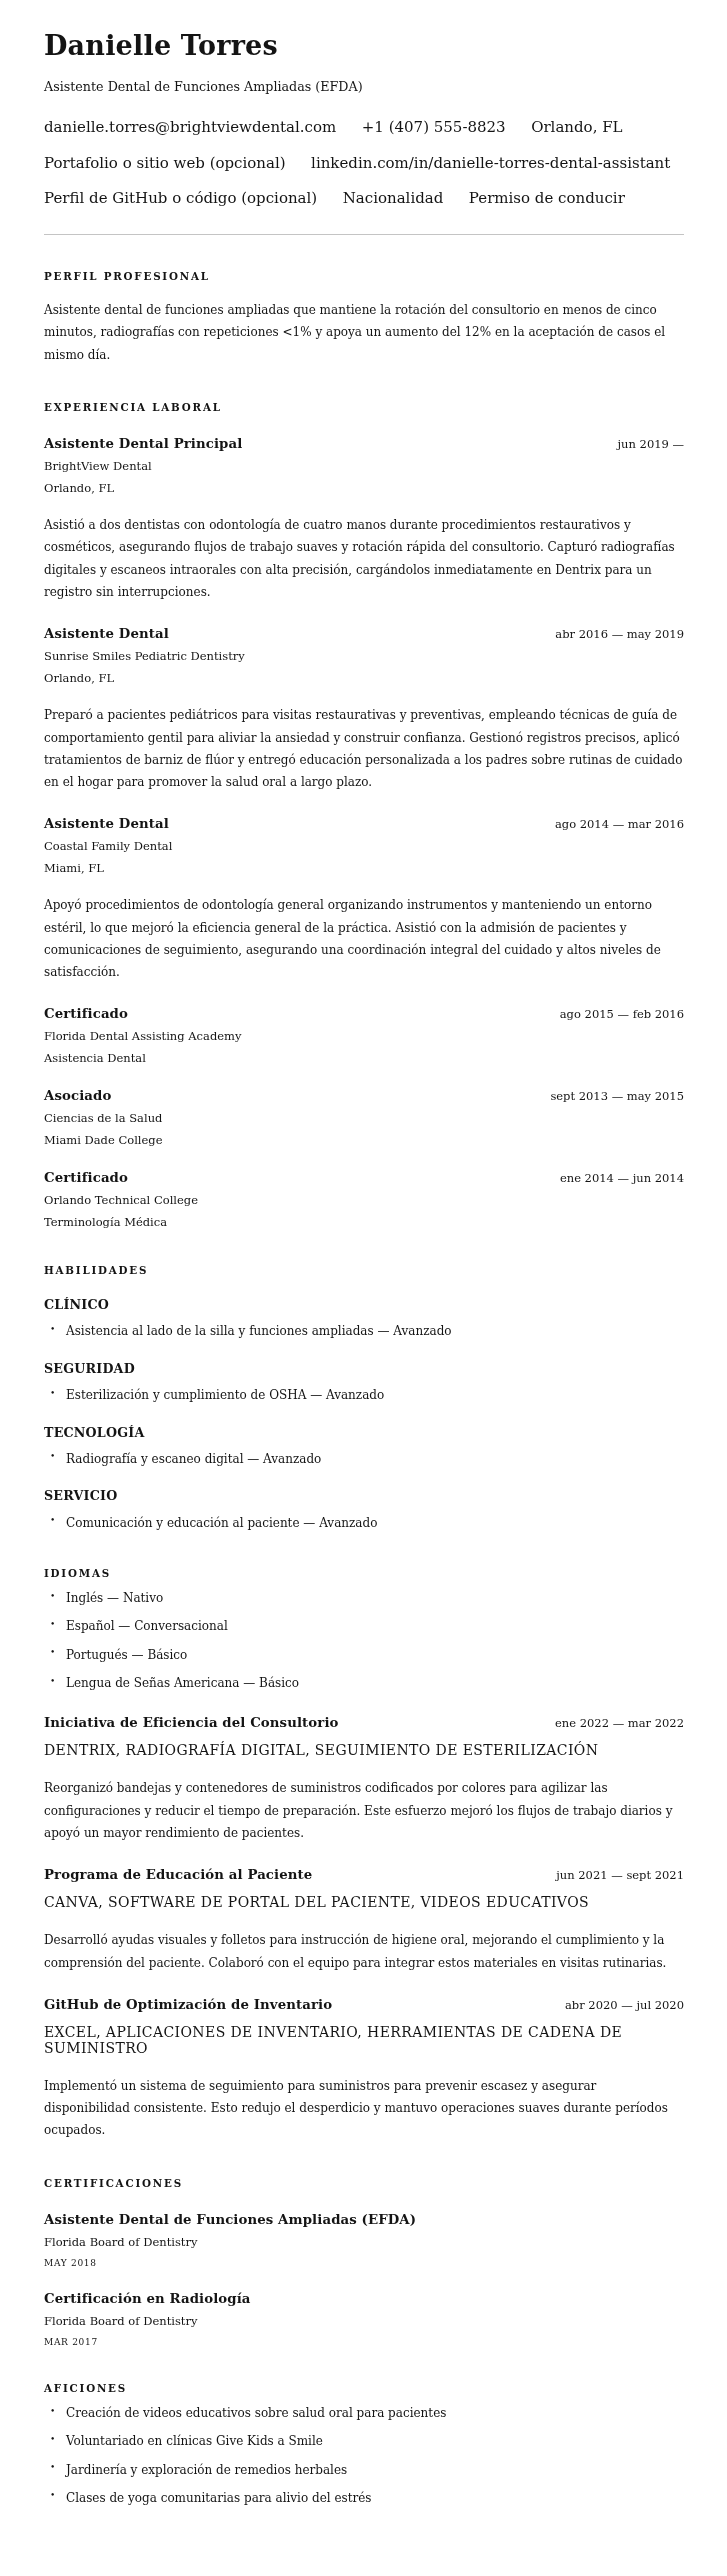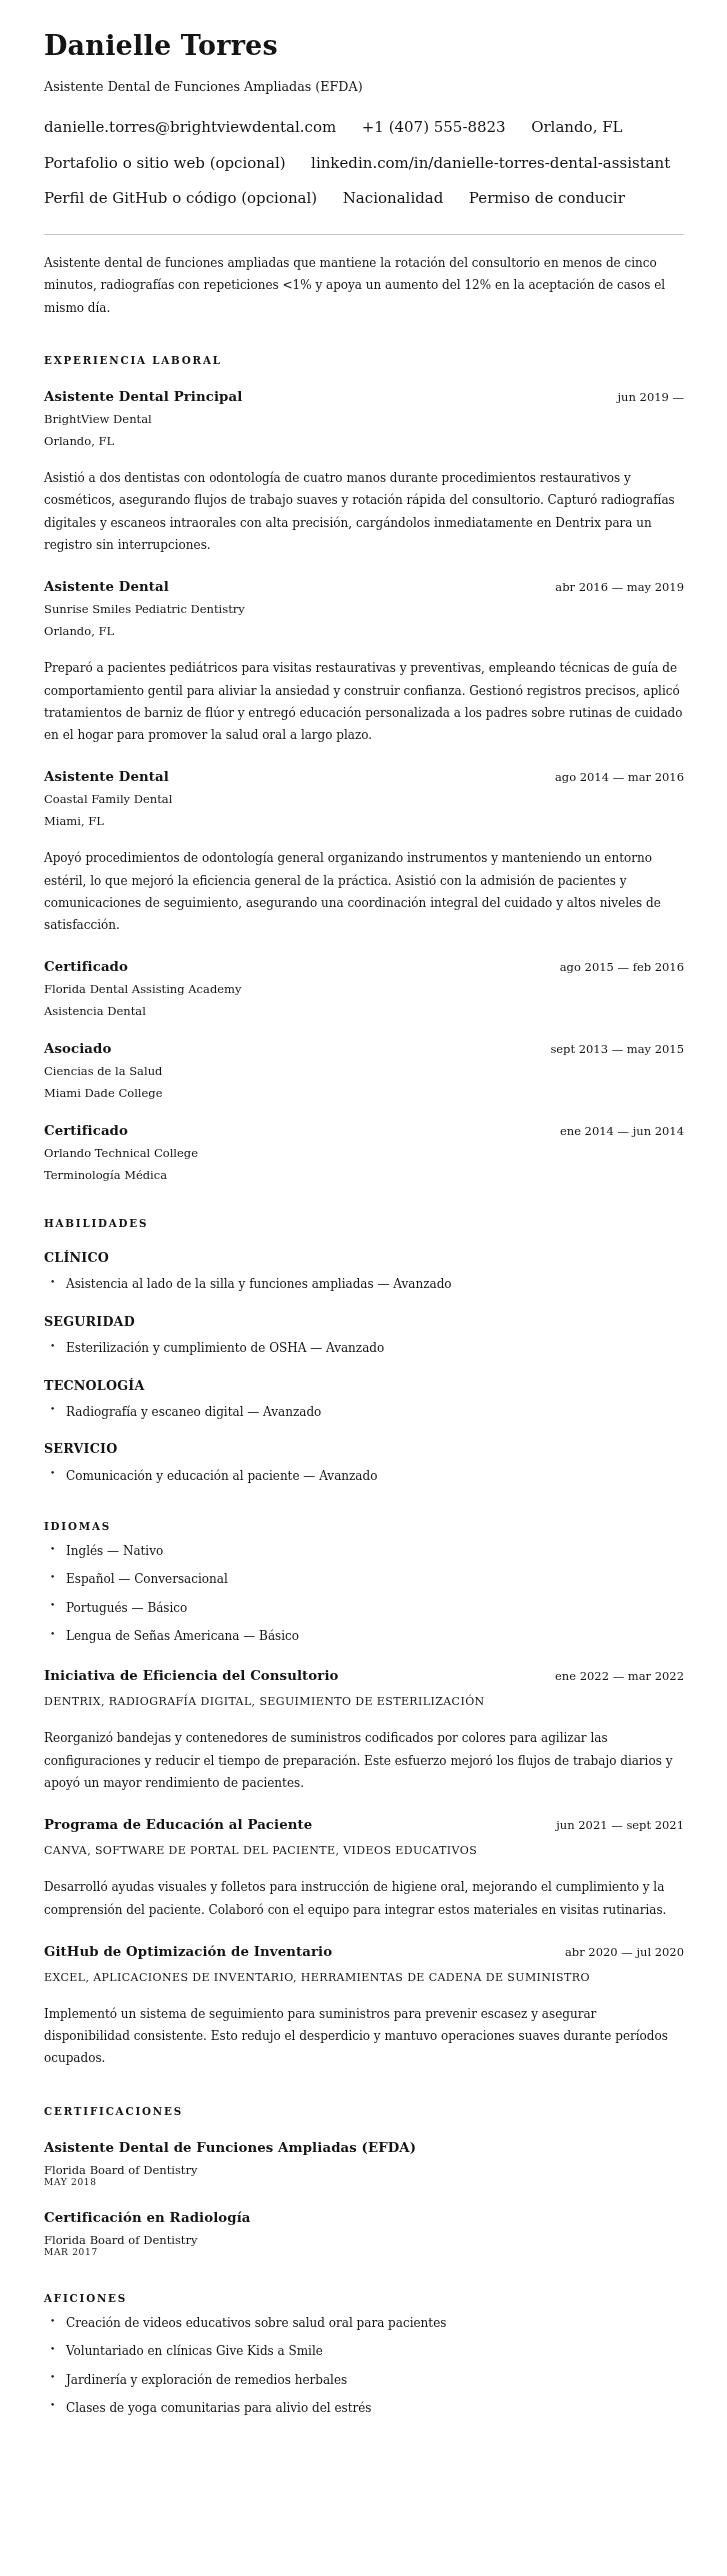--- a/index.html
+++ b/index.html
@@ -78,27 +78,28 @@
     font-size: 11.5px;
     margin-top: 8px;
   }
   .entry-desc {
     font-size: 12px;
     line-height: 1.85;
     margin-top: 19.4px;
     max-width: 641px;
   }
   .tools-line {
-    font-size: 11px;
+    font-size: 14px;
     letter-spacing: 0.4px;
     margin-top: 12px;
   }
   .cert-date {
     font-size: 9px;
     letter-spacing: 0.7px;
+    margin-top: 9px;
   }
 
   
   .skill-group-title {
     font-size: 12.7px;
     font-weight: 700;
     letter-spacing: 0.2px;
     margin-top: 20.6px;
   }
 
@@ -139,20 +140,21 @@
     </div>
     <div class="contact-row">
       <span>Perfil de GitHub o código (opcional)</span>
       <span>Nacionalidad</span>
       <span>Permiso de conducir</span>
     </div>
     <hr class="divider">
   </header>
 
   <section>
+    <h2 class="section-heading">PERFIL PROFESIONAL</h2>
     <p class="summary">Asistente dental de funciones ampliadas que mantiene la rotación del consultorio en menos de cinco minutos, radiografías con repeticiones &lt;1% y apoya un aumento del 12% en la aceptación de casos el mismo día.</p>
   </section>
 
   <section>
     <h2 class="section-heading">EXPERIENCIA LABORAL</h2>
 
     <div class="entry">
       <div class="entry-header">
         <span class="entry-title">Asistente Dental Principal</span>
         <span class="entry-date">jun 2019 —</span>

